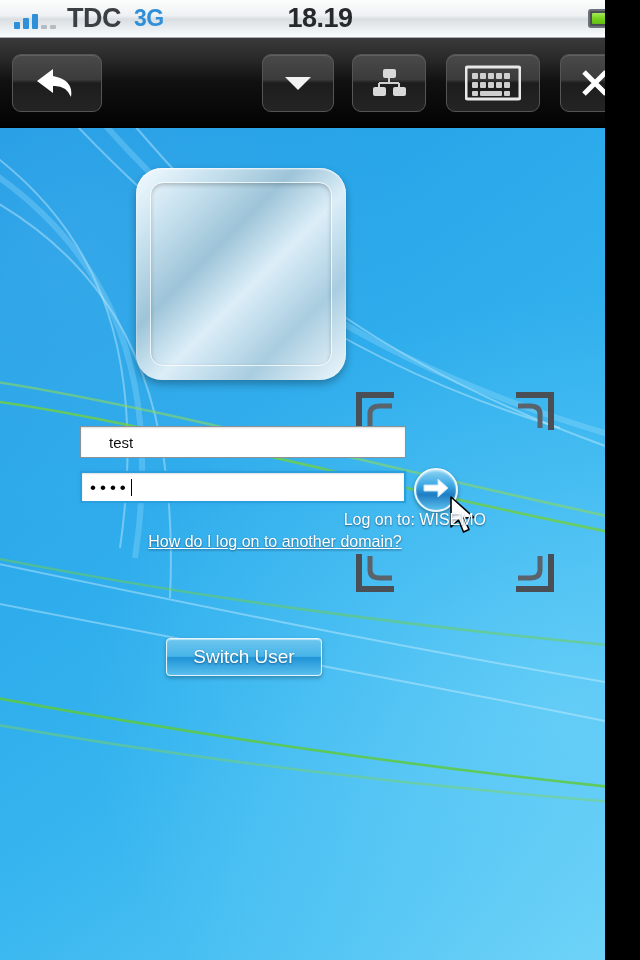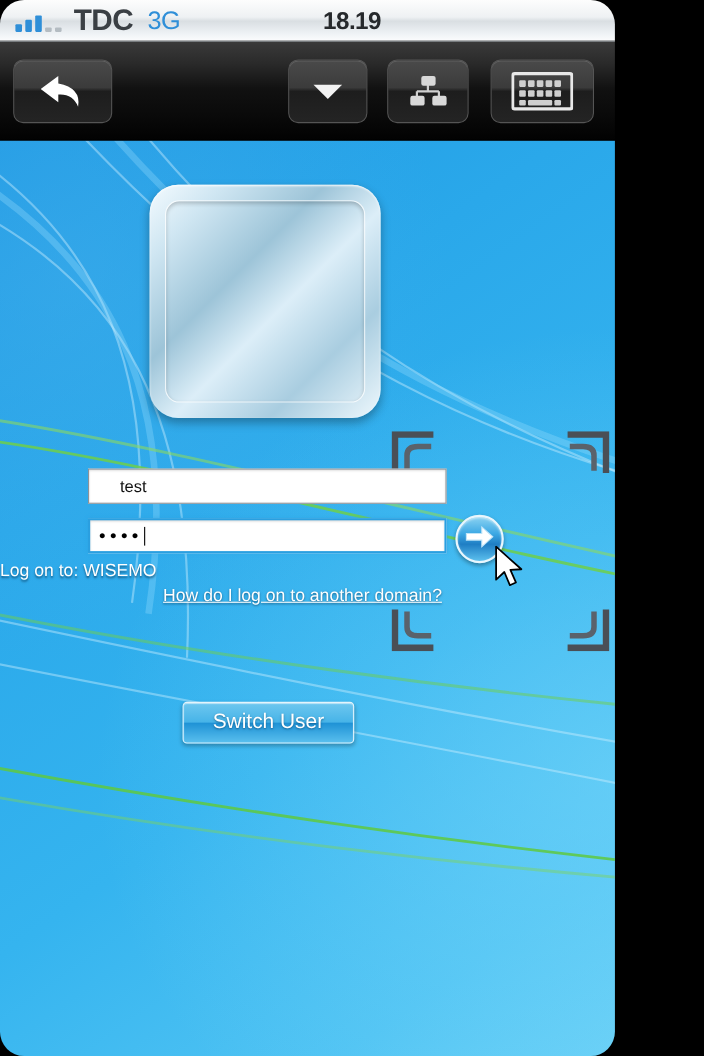--- a/index.html
+++ b/index.html
@@ -1,46 +1,46 @@
 <!DOCTYPE html>
 <html><head>
 <meta charset="utf-8">
 <style>
   * { margin:0; padding:0; box-sizing:border-box; }
   html, body {
     width:640px; height:960px;
     font-family:"Liberation Sans", sans-serif;
     overflow:hidden; background:#000;
   }
-  #screen { position:relative; width:559px; height:960px; overflow:hidden;border-radius:22px; }
+  #screen { position:relative; width:605px; height:960px; overflow:hidden; }
 
   
   #status-bar {
     position:absolute; left:0; top:0; width:640px; height:38px;
     background:linear-gradient(to bottom,#fdfdfd 0%,#eef1f3 42%,#d9dee2 52%,#eef2f5 82%,#fbfcfd 100%);
     border-bottom:1px solid #a8aeb3;
     display:flex; align-items:center;
   }
   #signal-bars { display:flex; align-items:flex-end; gap:3px; margin-left:14px; height:20px; }
   #signal-bars i { display:block; width:6px; border-radius:1px; background:#2f8fd8; }
   #signal-bars i.b1 { height:7px; }
   #signal-bars i.b2 { height:11px; }
   #signal-bars i.b3 { height:15px; }
   #signal-bars i.off { background:#b4bcc2; height:4px; }
   #carrier {
     margin-left:11px; font-size:27px; font-weight:bold; color:#3a3f44;
     letter-spacing:-0.5px; line-height:1;
   }
   #network-type {
-    margin-left:13px; font-size:23px; font-weight:normal; color:#2f8fd8;
+    margin-left:13px; font-size:23px; font-weight:bold; color:#2f8fd8;
     letter-spacing:-0.5px; line-height:1;
   }
   #clock {
     position:absolute; left:0; right:0; text-align:center;
-    font-size:22px; font-weight:bold; color:#26292c; letter-spacing:-0.5px;
+    font-size:27px; font-weight:bold; color:#26292c; letter-spacing:-0.5px;
   }
   #battery {
     position:absolute; right:14px; top:9px; width:38px; height:19px;
     border:2px solid #6b7176; border-radius:3px; background:#4a4f54;
     padding:2px;
   }
   #battery::after {
     content:""; position:absolute; right:-5px; top:6px;
     width:3px; height:7px; background:#6b7176; border-radius:0 2px 2px 0;
   }
@@ -132,21 +132,21 @@
     border:2px solid #e9f6fd;
     box-shadow:0 2px 4px rgba(0,0,0,.35), inset 0 1px 2px rgba(255,255,255,.55);
     display:flex; align-items:center; justify-content:center;
   }
 
   
   #mouse-cursor { position:absolute; left:449px; top:368px; }
 
   
   #logon-domain {
-    position:absolute; left:0; top:383px; width:486px; text-align:left;
+    position:absolute; left:0; top:383px; width:486px; text-align:right;
     font-size:16px; color:#ffffff;
     text-shadow:0 1px 2px rgba(0,40,70,.65);
   }
   #domain-help-link {
     position:absolute; left:0; top:405px; width:486px; text-align:center;
     font-size:16px; color:#ffffff; text-decoration:underline;
     text-shadow:0 1px 2px rgba(0,40,70,.65); cursor:pointer;margin-left:32px;
   }
 
   

